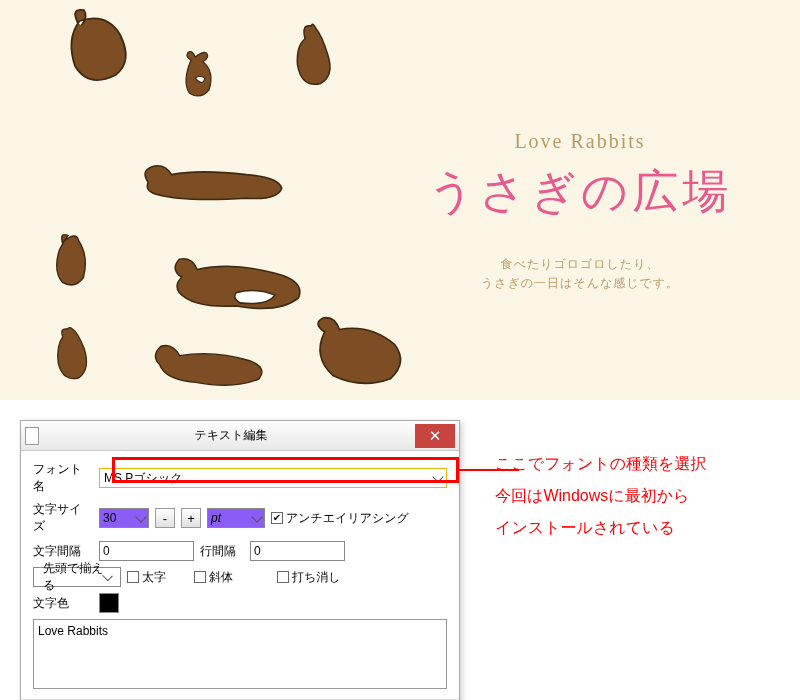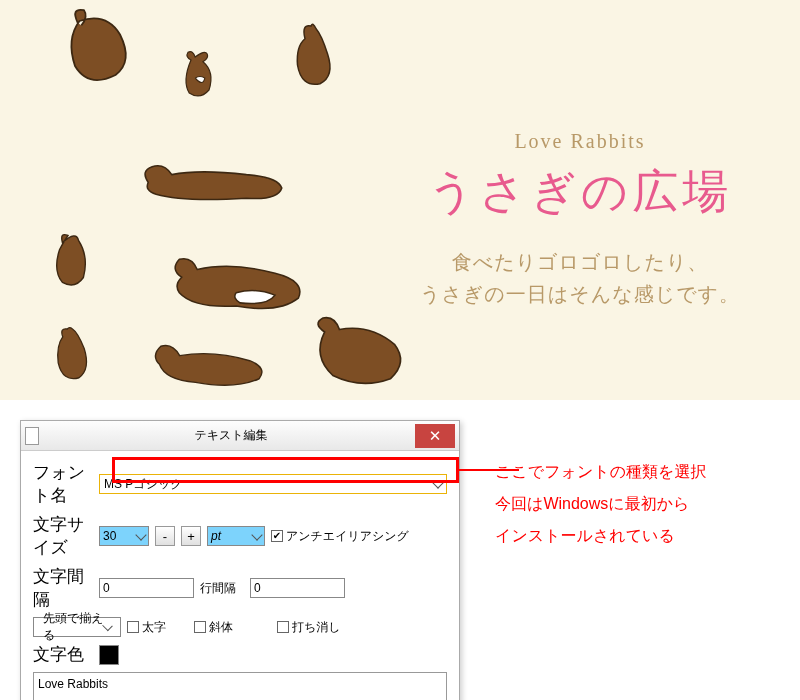--- a/index.html
+++ b/index.html
@@ -3,34 +3,34 @@
   <meta charset="utf-8">
   <style>
     * { box-sizing: border-box; margin: 0; padding: 0; }
     body { font-family: sans-serif; width: 800px; height: 700px; background: #fff; position: relative; }
     
     .banner { width: 800px; height: 400px; background: #faf5e4; position: relative; }
     .rabbit { position: absolute; fill: #7d4e24; stroke: #3d2812; stroke-width: 2; }
     .banner-text { position: absolute; right: 40px; top: 130px; text-align: center; width: 360px; }
     .subtitle-en { font-size: 20px; color: #b89968; font-family: serif; letter-spacing: 2px; }
     .title-jp { font-size: 46px; color: #e85a8e; margin-top: 8px; letter-spacing: 4px; }
-    .desc { font-size: 20px; color: #b89968; margin-top: 23px; line-height: 1.6; letter-spacing: 1px; }
+    .desc { font-size: 12px; color: #b89968; margin-top: 32px; line-height: 1.6; letter-spacing: 1px; }
     
     .dialog-area { position: absolute; top: 420px; left: 20px; width: 760px; }
     .dialog { width: 440px; border: 1px solid #aaa; background: #fff; box-shadow: 2px 2px 6px rgba(0,0,0,0.2); }
     .titlebar { height: 30px; background: linear-gradient(#fdfdfd,#e8e8e8); display: flex; align-items: center; padding: 0 4px; border-bottom: 1px solid #ccc; }
     .titlebar-icon { width: 14px; height: 18px; background:#fff; border:1px solid #999; margin-right: 8px; }
     .titlebar-title { flex: 1; text-align: center; font-size: 12px; }
     .close-btn { width: 40px; height: 24px; background: #c84440; color: #fff; display:flex;align-items:center;justify-content:center;font-size:15px;}
     .dialog-body { padding: 10px 12px; font-size: 12px; }
     .row { display:flex; align-items:center; margin-bottom:6px; gap:6px; }
-    .lbl { width: 60px; font-size: 17px; }
+    .lbl { width: 60px; font-size: 12px; }
     .font-select { flex:1; height:20px; border:1px solid #eab308; background:#fff; padding:0 4px; font-size:12px; display:flex;align-items:center;justify-content:space-between;}
     .font-hl { position:absolute; border:3px solid red; pointer-events:none; }
-    .sel { height:20px; border:1px solid #888; background:#7dd3fc; font-size:12px; padding:0 3px; display:flex;align-items:center;}
+    .sel { height:20px; border:1px solid #888; background:#8b5cf6; font-size:12px; padding:0 3px; display:flex;align-items:center;}
     .sel.sz{width:50px;justify-content:space-between;}
     .btn-sm { width:20px;height:20px;border:1px solid #999;background:linear-gradient(#fff,#e0e0e0);font-size:13px;display:flex;align-items:center;justify-content:center;}
     .sel.unit{width:58px;justify-content:space-between;font-style:italic;}
     .chk { display:flex;align-items:center;gap:3px;font-size:12px;}
     .chk-box{width:12px;height:12px;border:1px solid #666;background:#fff;display:flex;align-items:center;justify-content:center;font-size:10px;line-height:1;}
     .num-in{width:95px;height:20px;border:1px solid #888;padding:0 3px;font-size:12px;display:flex;align-items:center;}
     .align-sel{width:88px;height:20px;border:1px solid #888;background:#fff;font-size:12px;padding:0 9px;display:flex;align-items:center;justify-content:space-between;}
     .color-sw{width:20px;height:20px;border:1px solid #888;background:#000;}
     .textarea{width:100%;height:70px;border:1px solid #999;background:#fff;padding:4px;font-size:12px;margin-top:4px;}
     .dlg-btns{display:flex;justify-content:flex-end;gap:4px;padding:8px 12px;border-top:1px solid #ddd;background:#f0f0f0;}
@@ -148,18 +148,18 @@
     </div>
     <div class="dlg-btns">
       
       
     </div>
   </div>
 
   <div class="font-hl" style="left:92px;top:37px;width:347px;height:26px"></div>
   <div class="annot-line" style="left:439px;top:49px;width:60px"></div>
 
-  <div class="annot" style="top:36px">
+  <div class="annot" style="top:28px">
     <div>ここでフォントの種類を選択</div>
     <div>今回はWindowsに最初から</div>
     <div>インストールされている</div>
   </div>
 </div>
 
 </body></html>

